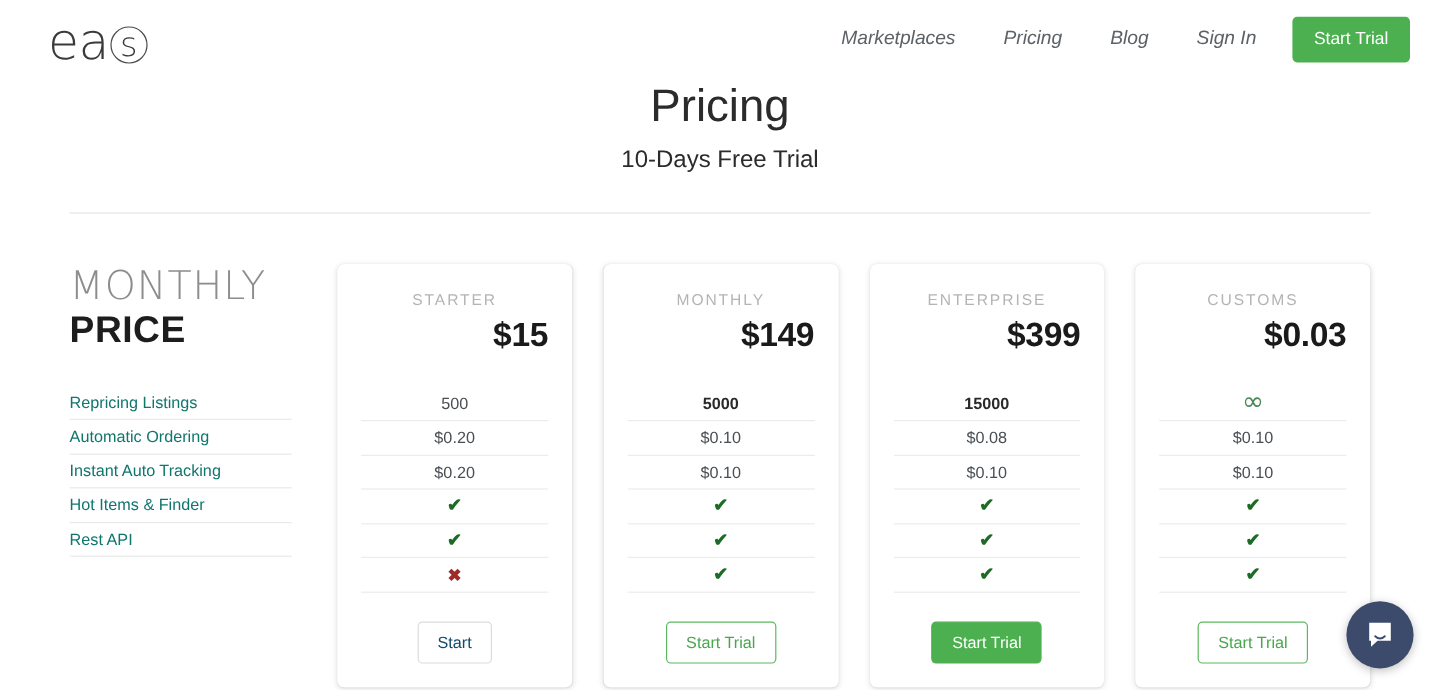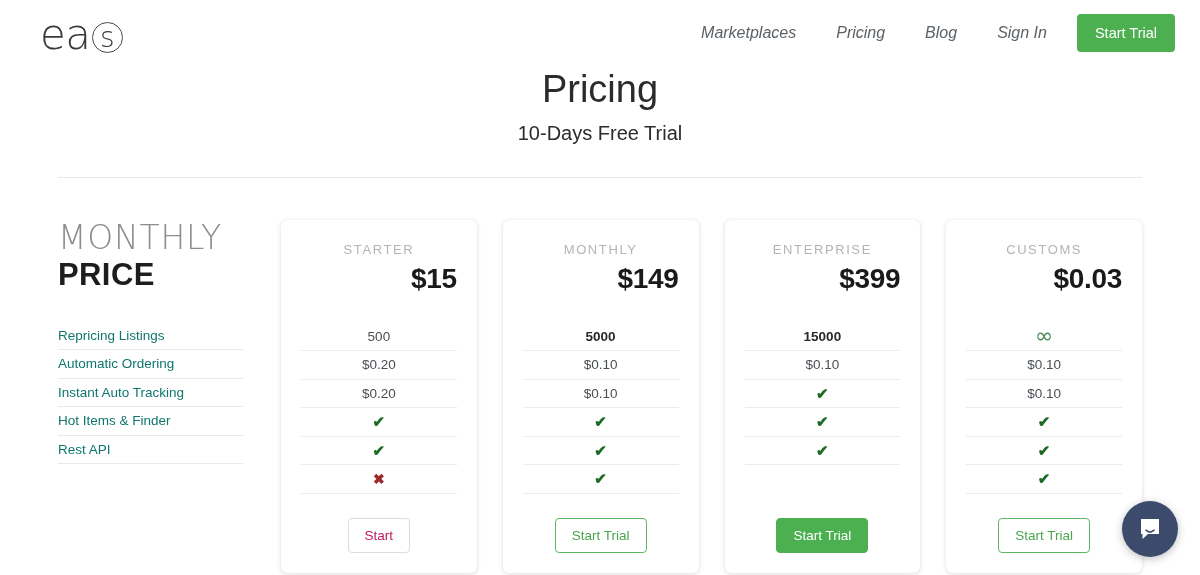--- a/index.html
+++ b/index.html
@@ -220,21 +220,21 @@
     font-family: "Liberation Sans", sans-serif;
     font-size: 13.5px;
     border-radius: 4px;
     padding: 9px 16px;
     cursor: pointer;
     background: #ffffff;
     white-space: nowrap;
   }
   .btn-neutral {
     border: 1px solid #dcdcdc;
-    color: #be185d;
+    color: #0c4a6e;
   }
   .btn-outline {
     border: 1px solid #5cb860;
     color: #4aa54f;
   }
   .btn-solid {
     border: 1px solid #4cb050;
     background: #4cb050;
     color: #ffffff;
   }
@@ -365,20 +365,23 @@
         </div>
       </div>
       <div class="plan-card">
         <div class="plan-name">ENTERPRISE</div>
         <div class="plan-price">$399</div>
         <div class="plan-values">
           <div class="value-row emph">
             <span>15000</span>
           </div>
           <div class="value-row">
+            <span>$0.08</span>
+          </div>
+          <div class="value-row">
             <span>$0.10</span>
           </div>
           <div class="value-row">
             <span class="mark-yes">✔</span>
           </div>
           <div class="value-row">
             <span class="mark-yes">✔</span>
           </div>
           <div class="value-row">
             <span class="mark-yes">✔</span>

